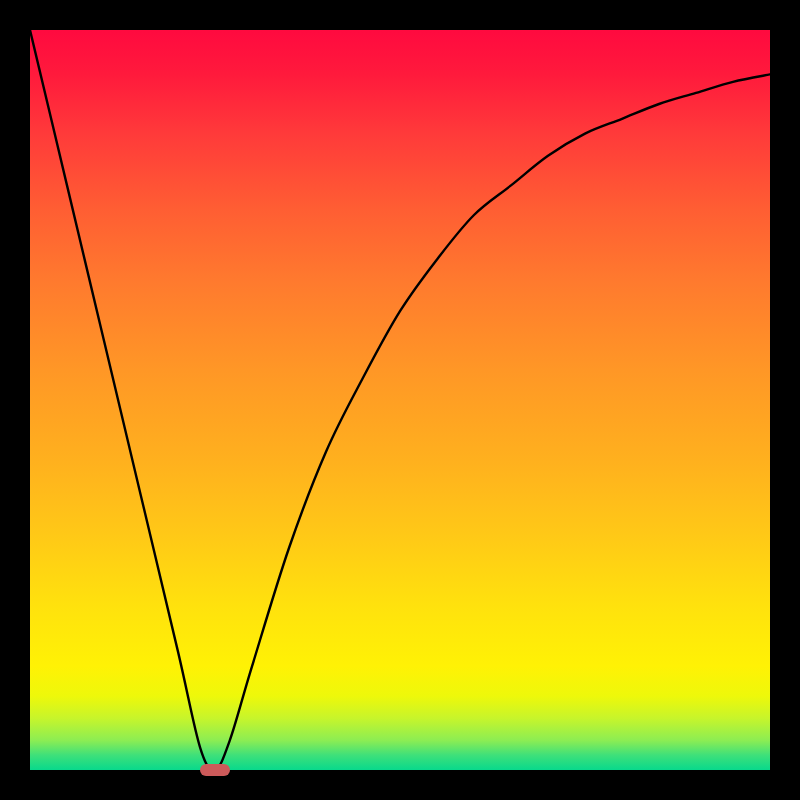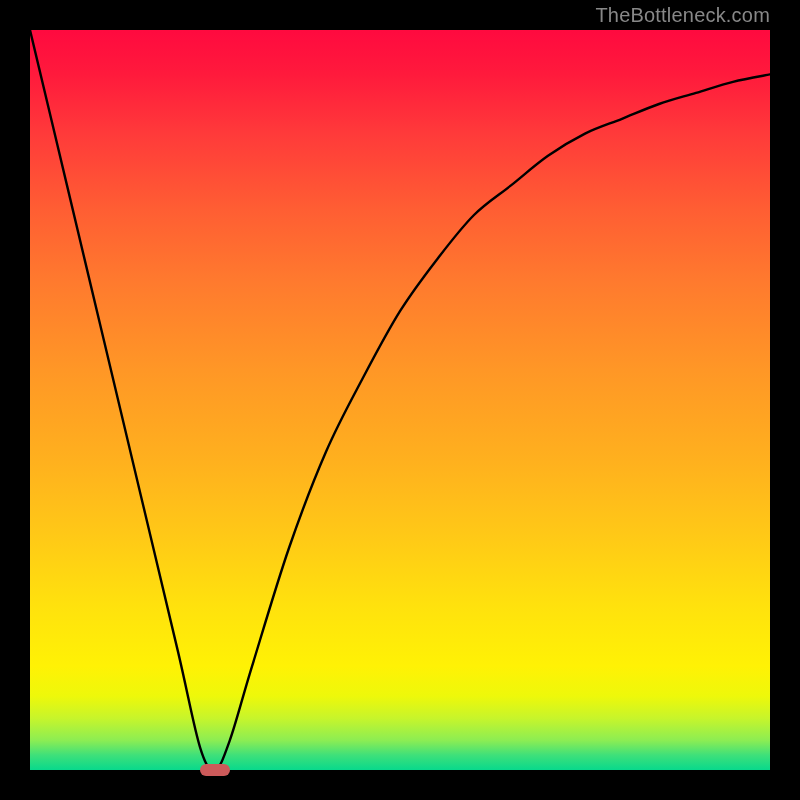--- a/index.html
+++ b/index.html
@@ -65,20 +65,19 @@
     height: 12px;
     border-radius: 6px;
     background: #cc5a5a;
     transform: translate(-50%, -50%);
   }
 </style>
 </head>
 <body>
 
 <div class="frame">
-  <div class="watermark">TheBottleneck.com</div>
   <div class="plot">
     <svg class="curve" viewBox="0 0 740 740" preserveAspectRatio="none">
       <path id="curve-path" fill="none" stroke-width="2.4" stroke-linecap="round" stroke-linejoin="round" d="M 0.00 0.00 C 6.17 25.90, 24.67 103.60, 37.00 155.40 C 49.33 207.20, 61.67 259.00, 74.00 310.80 C 86.33 362.60, 98.67 414.40, 111.00 466.20 C 123.33 518.00, 138.13 579.67, 148.00 621.60 C 157.87 663.53, 164.03 698.07, 170.20 717.80 C 176.37 737.53, 180.07 741.23, 185.00 740.00 C 189.93 738.77, 193.63 727.67, 199.80 710.40 C 205.97 693.13, 212.13 668.47, 222.00 636.40 C 231.87 604.33, 246.67 553.77, 259.00 518.00 C 271.33 482.23, 283.67 450.17, 296.00 421.80 C 308.33 393.43, 320.67 371.23, 333.00 347.80 C 345.33 324.37, 357.67 300.93, 370.00 281.20 C 382.33 261.47, 394.67 245.43, 407.00 229.40 C 419.33 213.37, 431.67 197.33, 444.00 185.00 C 456.33 172.67, 468.67 165.27, 481.00 155.40 C 493.33 145.53, 505.67 134.43, 518.00 125.80 C 530.33 117.17, 542.67 109.77, 555.00 103.60 C 567.33 97.43, 579.67 93.73, 592.00 88.80 C 604.33 83.87, 616.67 78.32, 629.00 74.00 C 641.33 69.68, 653.67 66.60, 666.00 62.90 C 678.33 59.20, 690.67 54.88, 703.00 51.80 C 715.33 48.72, 733.83 45.63, 740.00 44.40" stroke="#000000"></path>
     </svg>
     <div id="min-marker" class="marker" style="left: 185px; top: 740px; background: rgb(204, 90, 90);"></div>
   </div>
 </div>
 
 </body></html>

